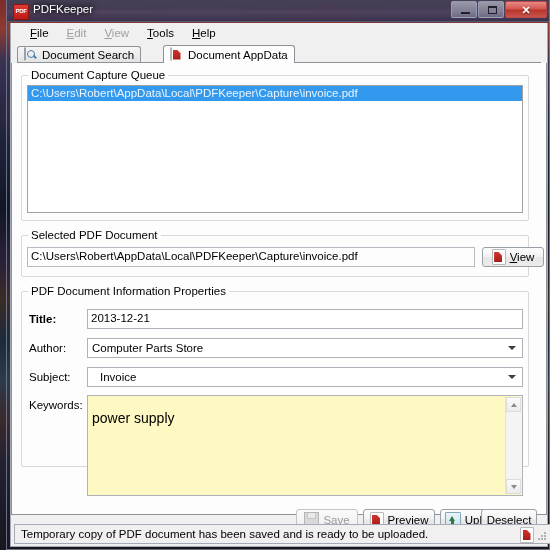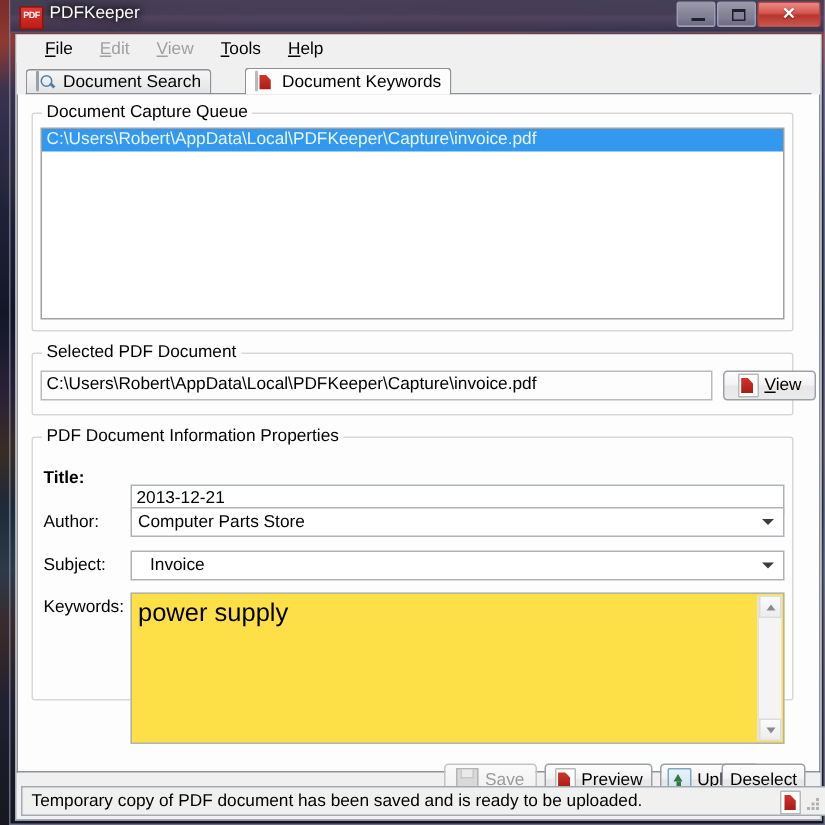--- a/index.html
+++ b/index.html
@@ -251,26 +251,26 @@
   .combo .arrow {
     position: absolute; right: 6px; top: 50%;
     margin-top: -2px;
     width: 0; height: 0;
     border-left: 4px solid transparent;
     border-right: 4px solid transparent;
     border-top: 4px solid #3c3c3c;
   }
   .memo {
     position: absolute;
-    background: #fde047;
+    background: #fef9c3;
     border: 1px solid #aeb3b9;
     box-sizing: border-box;
-    font-size: 17px;
-    color: #000;
-    padding: 3px 4px;
+    font-size: 14px;
+    color: #000;
+    padding: 14px 4px;
     overflow: hidden;
   }
   .vscroll {
     position: absolute; top: 1px; right: 1px; bottom: 1px;
     width: 15px;
     background: #f4f4f4;
     border-left: 1px solid #e2e2e2;
   }
   .vscroll .sb-btn {
     position: absolute; left: 0; width: 15px; height: 15px;
@@ -393,21 +393,21 @@
       <div class="menu-item"><u>H</u><span>elp</span></div>
     </div>
 
     <div class="tabstrip">
       <div class="tab inactive">
         <span class="ticon"><span class="ic-search"></span></span>
         <span>Document Search</span>
       </div>
       <div class="tab active">
         <span class="ticon"><span class="ic-pdf"></span></span>
-        <span>Document Keywords</span>
+        <span>Document AppData</span>
       </div>
       <div class="tabline"></div>
     </div>
 
     <div class="tabpage">
 
       <div class="group" style="left:9px; top:12px; width:508px; height:146px;">
         <div class="gframe"></div>
         <div class="gtitle">Document Capture Queue</div>
         <div class="listbox" style="left:6px; top:10px; width:496px; height:128px;">
@@ -423,21 +423,21 @@
           <span class="ic-pdf"></span>
           <span><u>V</u>iew</span>
         </div>
       </div>
 
       <div class="group" style="left:9px; top:228px; width:508px; height:176px;">
         <div class="gframe"></div>
         <div class="gtitle">PDF Document Information Properties</div>
 
         <div class="fieldlabel" style="left:8px; top:22px;font-weight:bold;">Title:</div>
-        <div class="textbox" style="left:66px; top:32px; width:436px; height:20px;">2013-12-21</div>
+        <div class="textbox" style="left:66px; top:18px; width:436px; height:20px;">2013-12-21</div>
 
         <div class="fieldlabel" style="left:8px; top:51px;">Author:</div>
         <div class="combo" style="left:66px; top:47px; width:436px; height:20px;">
           <span>Computer Parts Store</span>
           <span class="arrow"></span>
         </div>
 
         <div class="fieldlabel" style="left:8px; top:80px;">Subject:</div>
         <div class="combo" style="left:66px; top:76px; width:436px; height:20px;padding-left:12px;">
           <span>Invoice</span>

